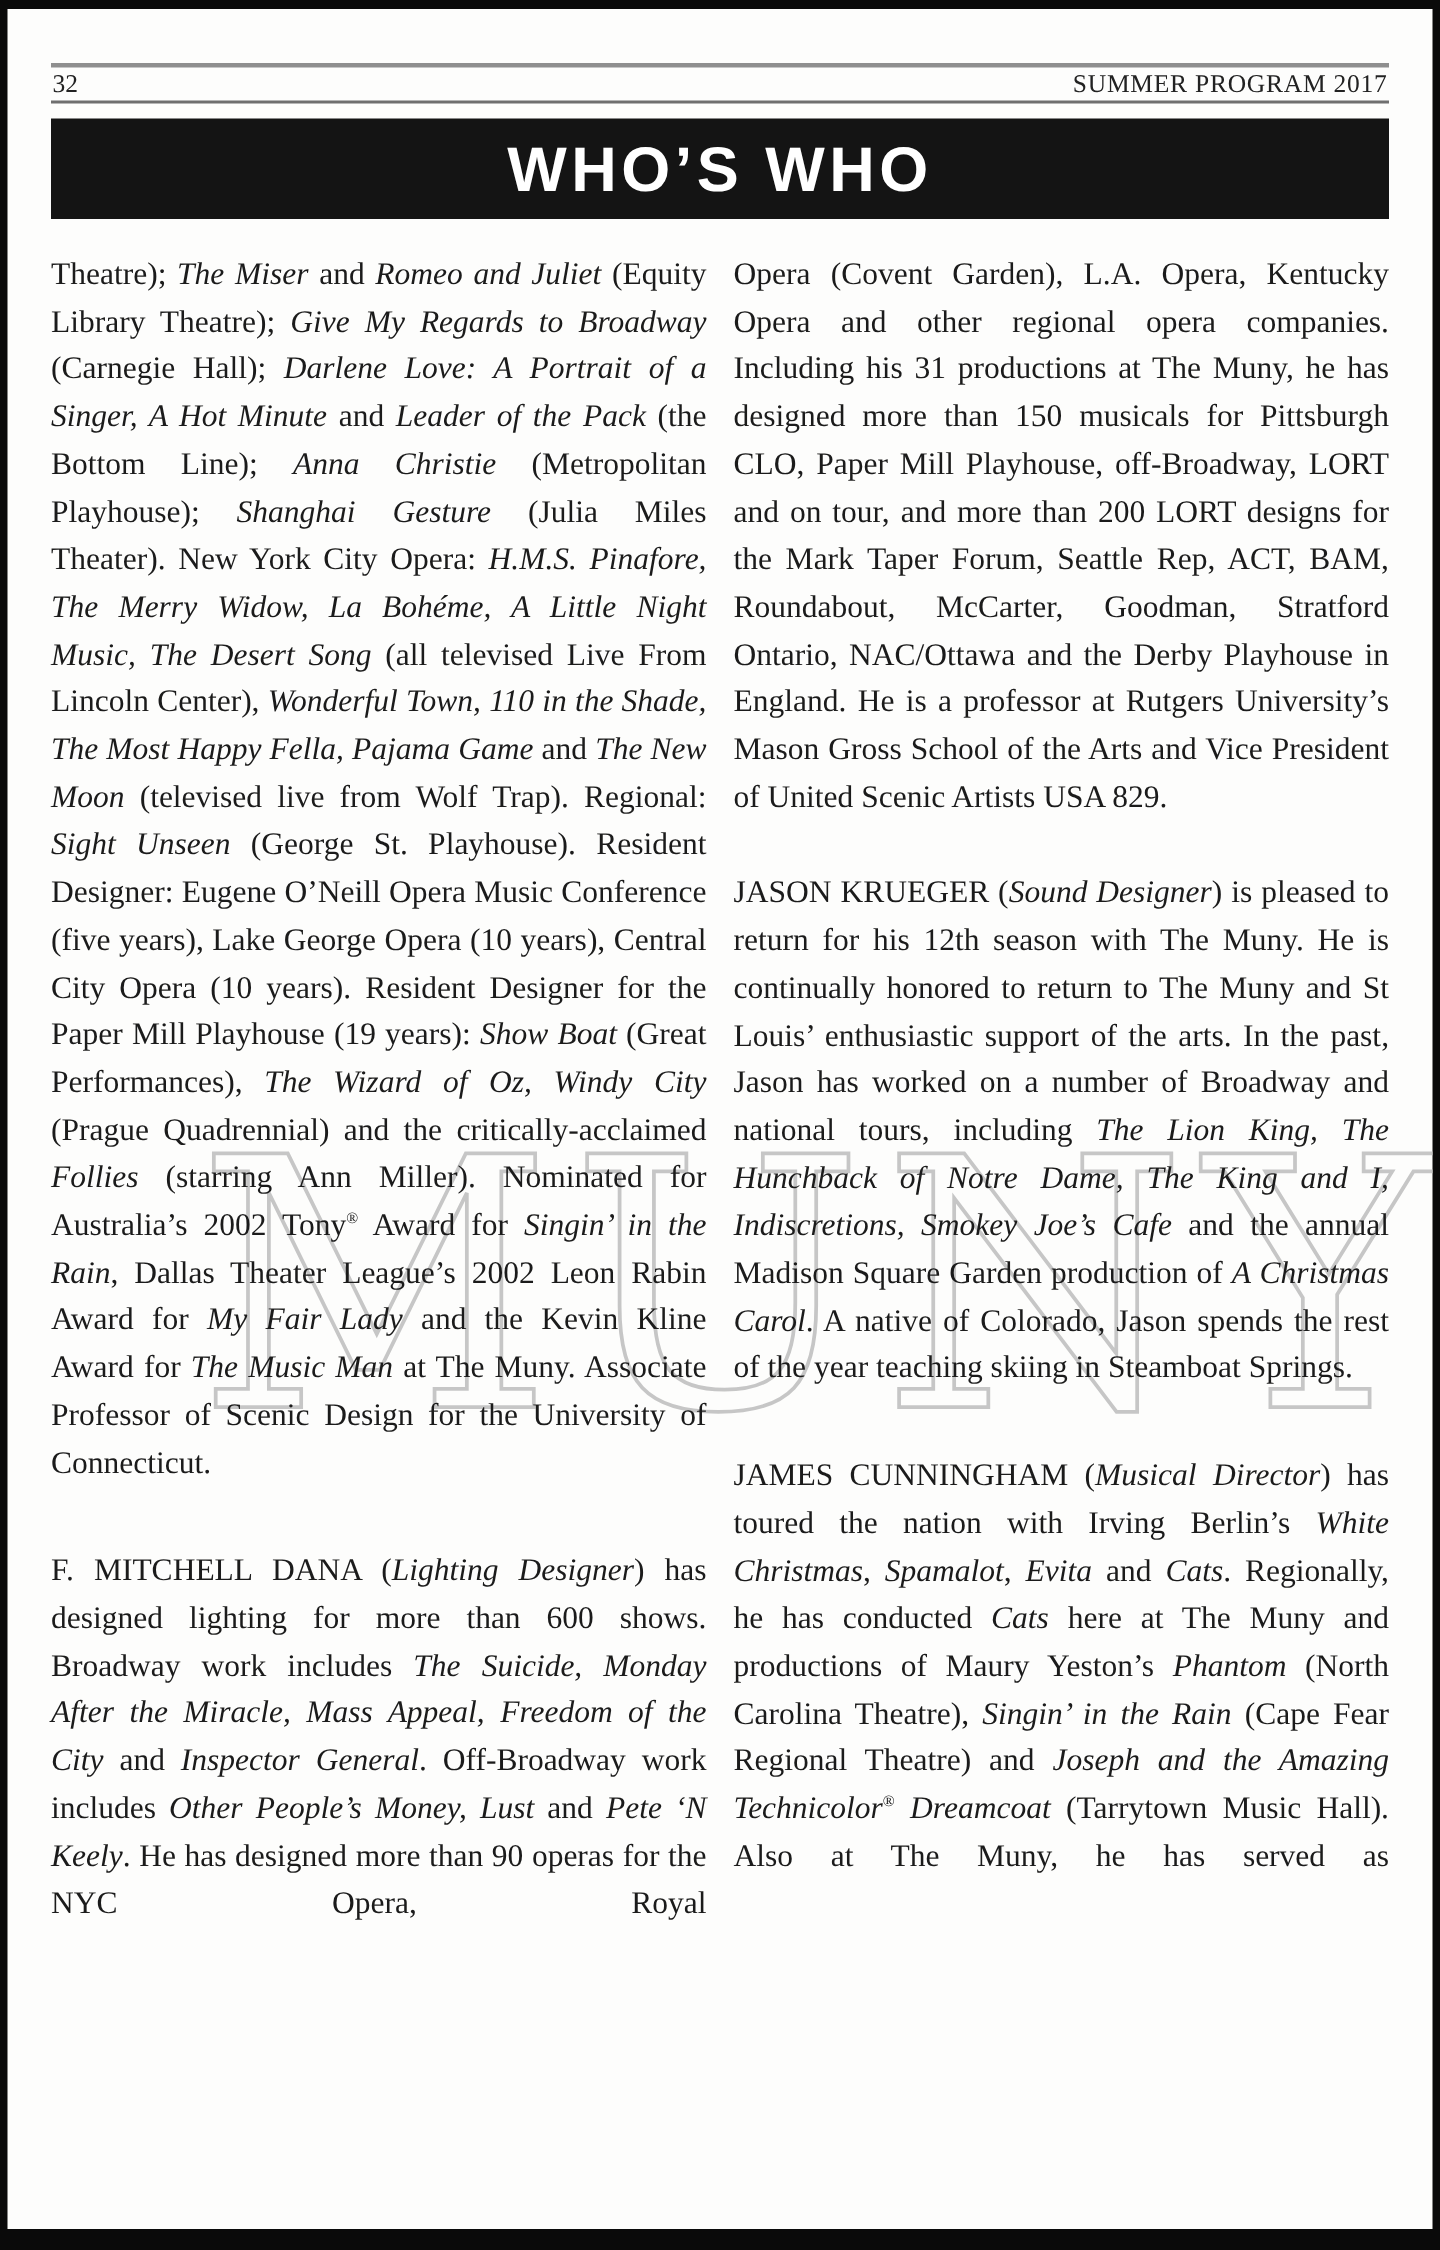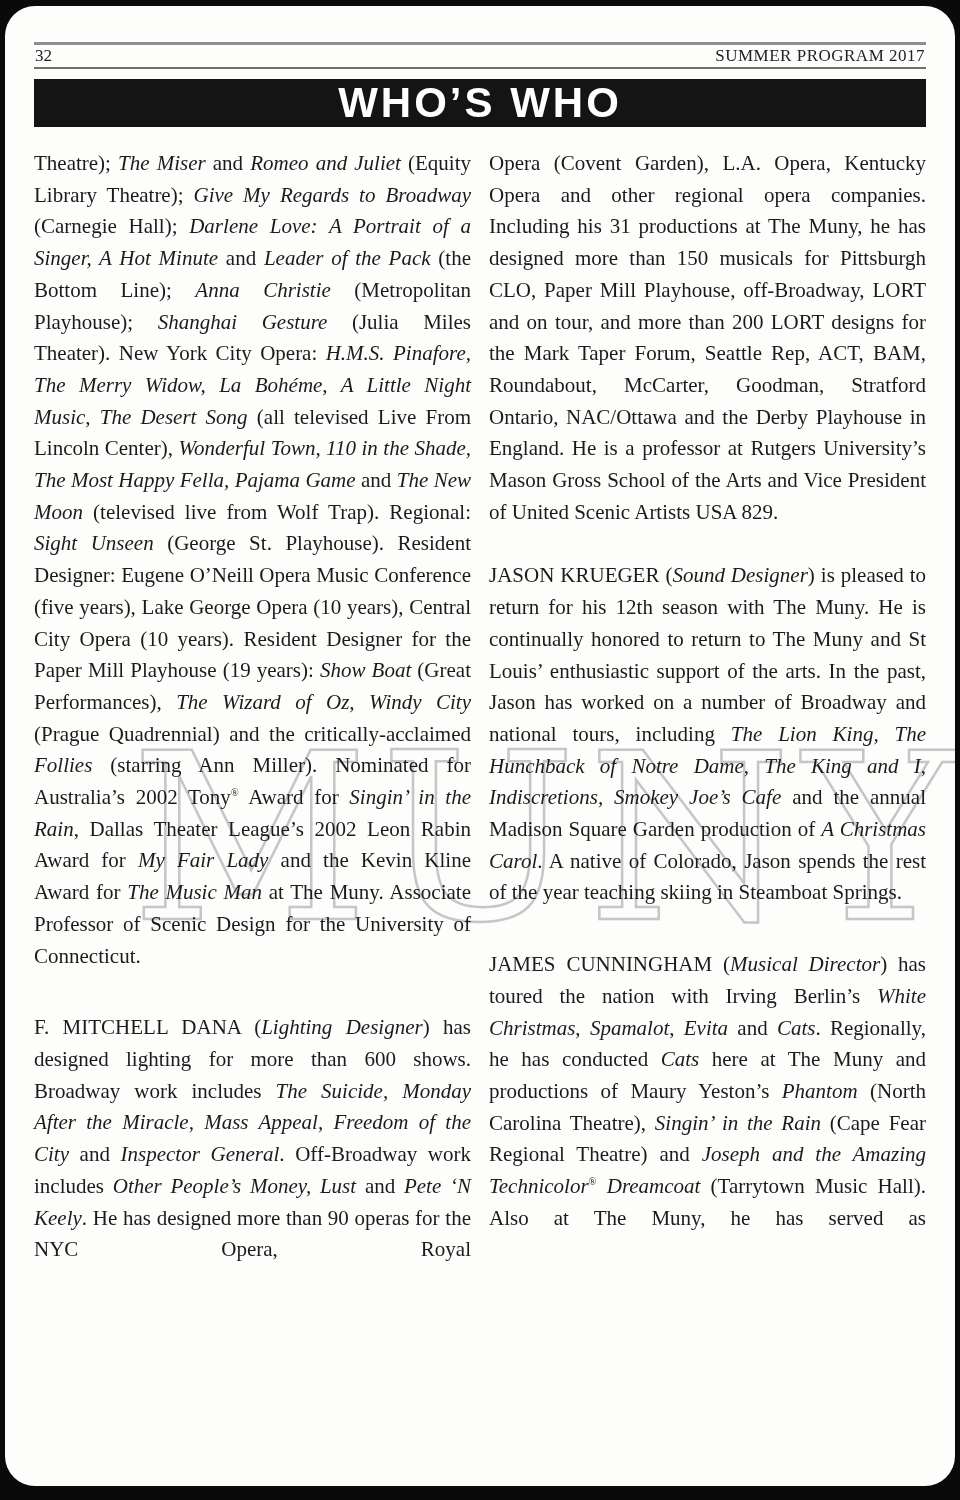--- a/index.html
+++ b/index.html
@@ -11,21 +11,20 @@
     font-family: "Liberation Serif", "DejaVu Serif", serif;
   }
   .page {
     position: absolute;
     left: 5px;
     top: 6px;
     width: 950px;
     height: 1480px;
     background: #fdfdfc;
     overflow: hidden;
-    border-radius: 30px;
   }
   .masthead {
     margin: 0 29px;
     padding-top: 36px;
   }
   .rule-top {
     height: 3px;
     background: #8f8f8f;
   }
   .masthead-row {
@@ -39,21 +38,21 @@
   }
   .masthead-right {
     letter-spacing: 0.5px;
   }
   .rule-bottom {
     height: 2px;
     background: #6f6f6f;
   }
   .banner {
     margin: 10px 29px 0 29px;
-    height: 48px;
+    height: 67px;
     background: #141414;
     display: flex;
     align-items: center;
     justify-content: center;
   }
   .banner-title {
     color: #ffffff;
     font-family: "Liberation Sans", sans-serif;
     font-weight: bold;
     font-size: 42px;

